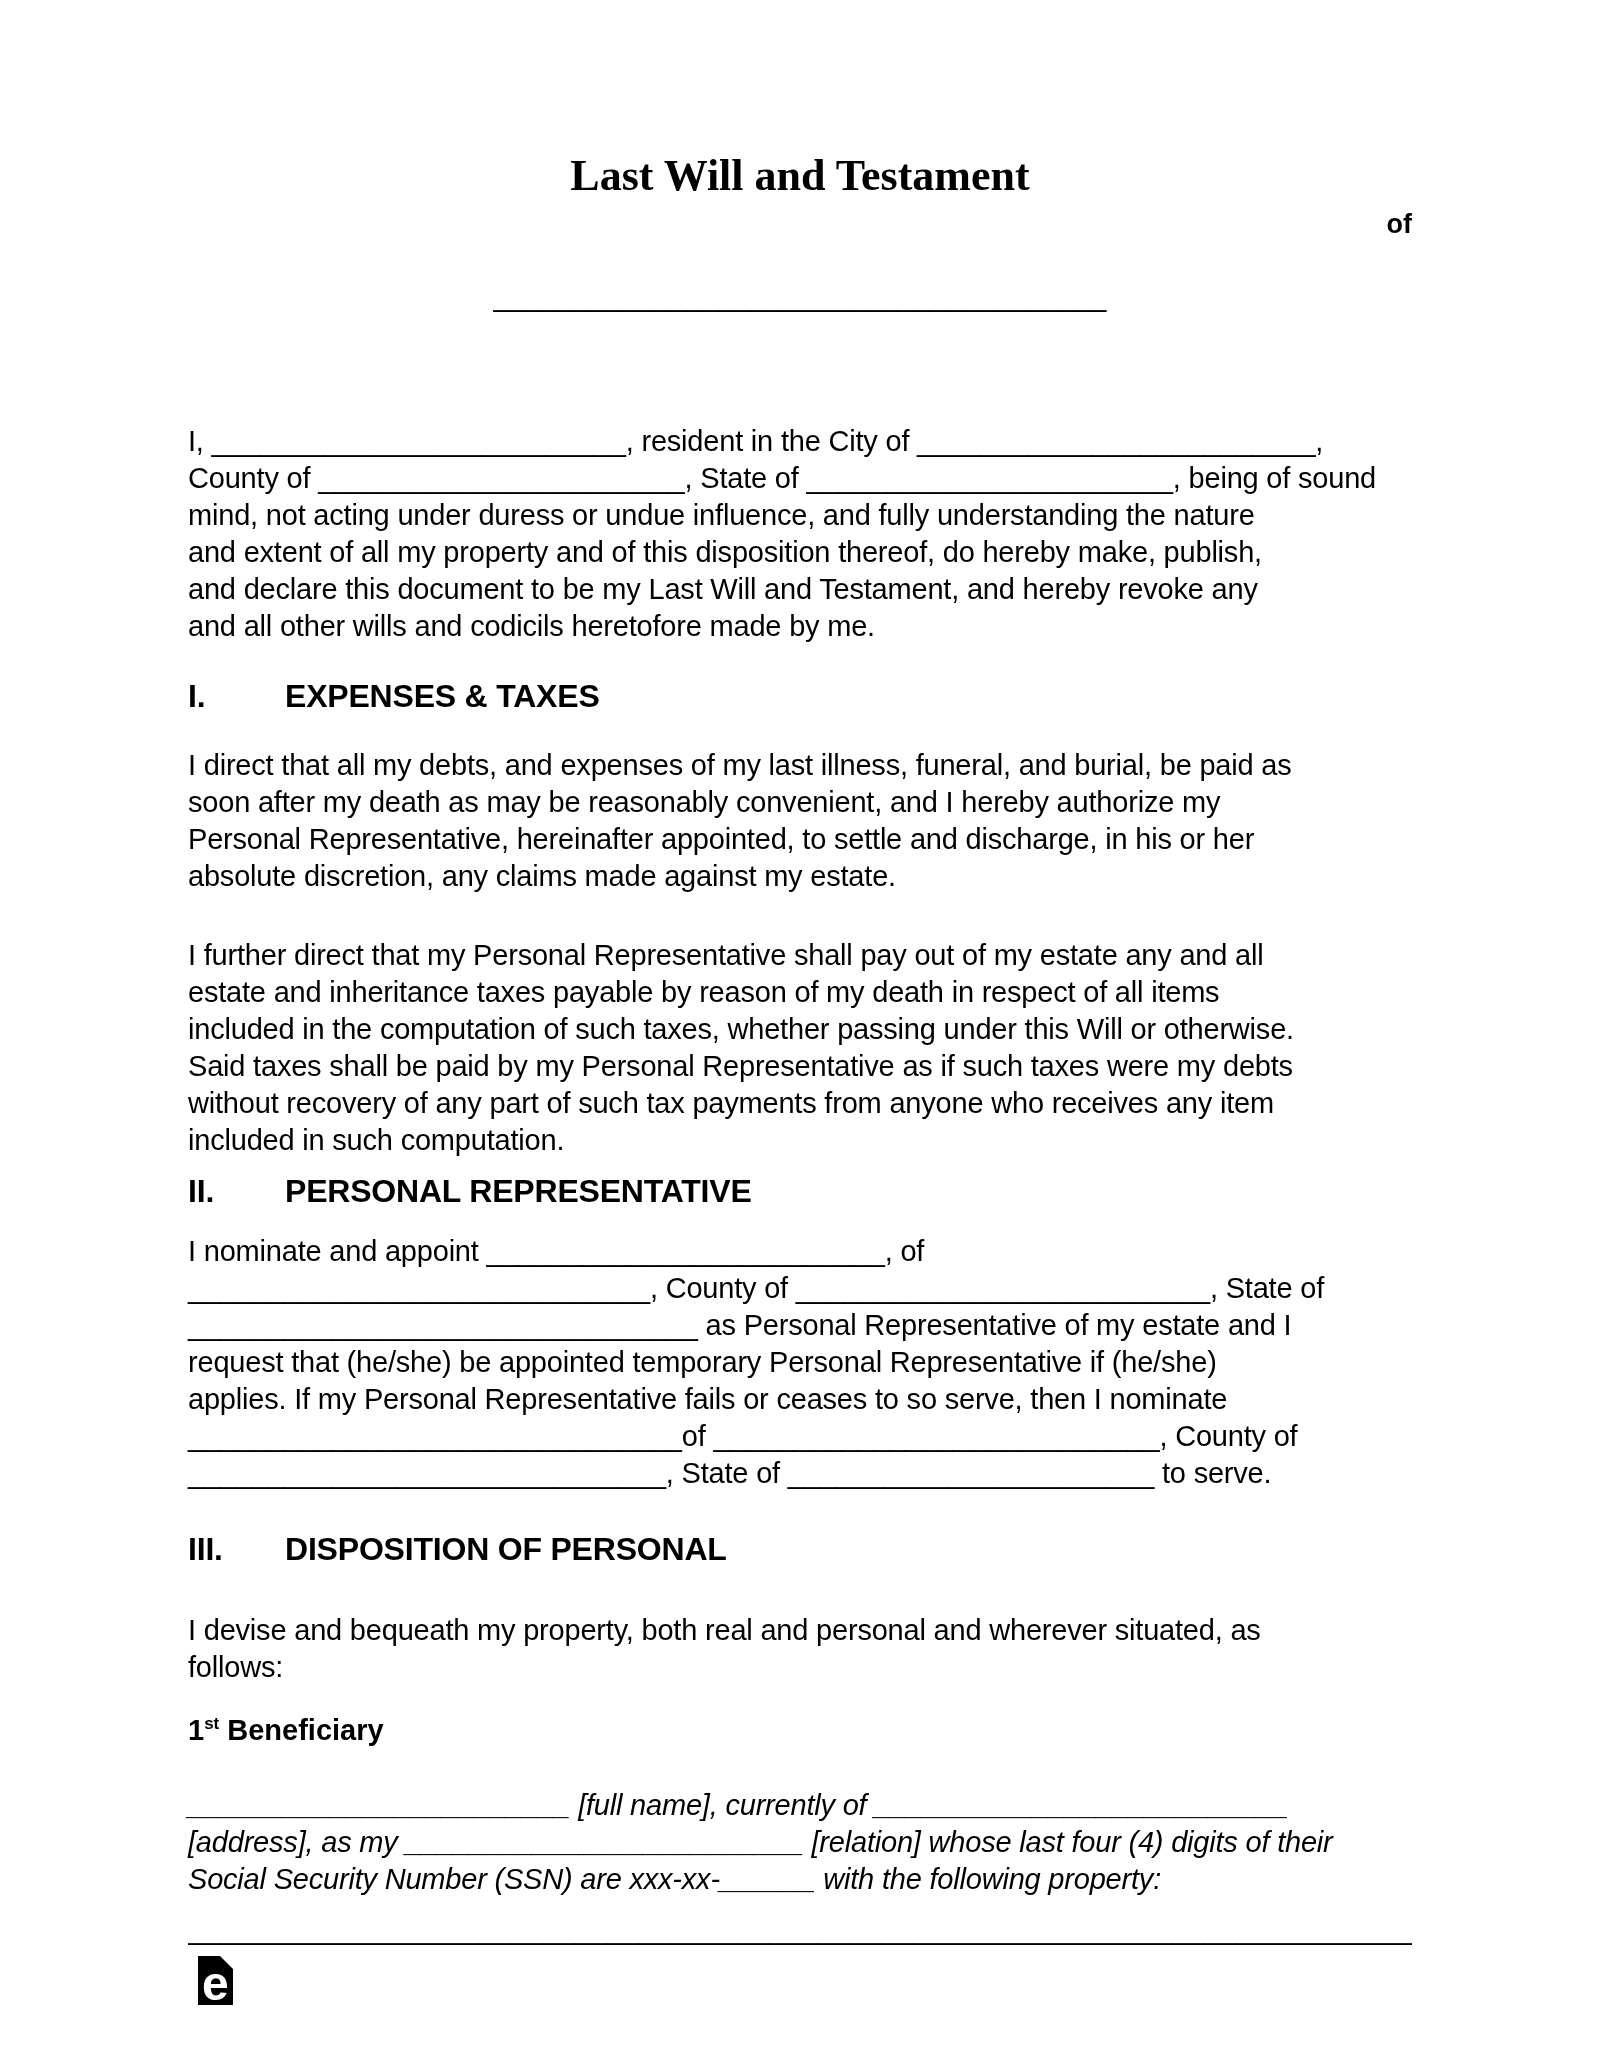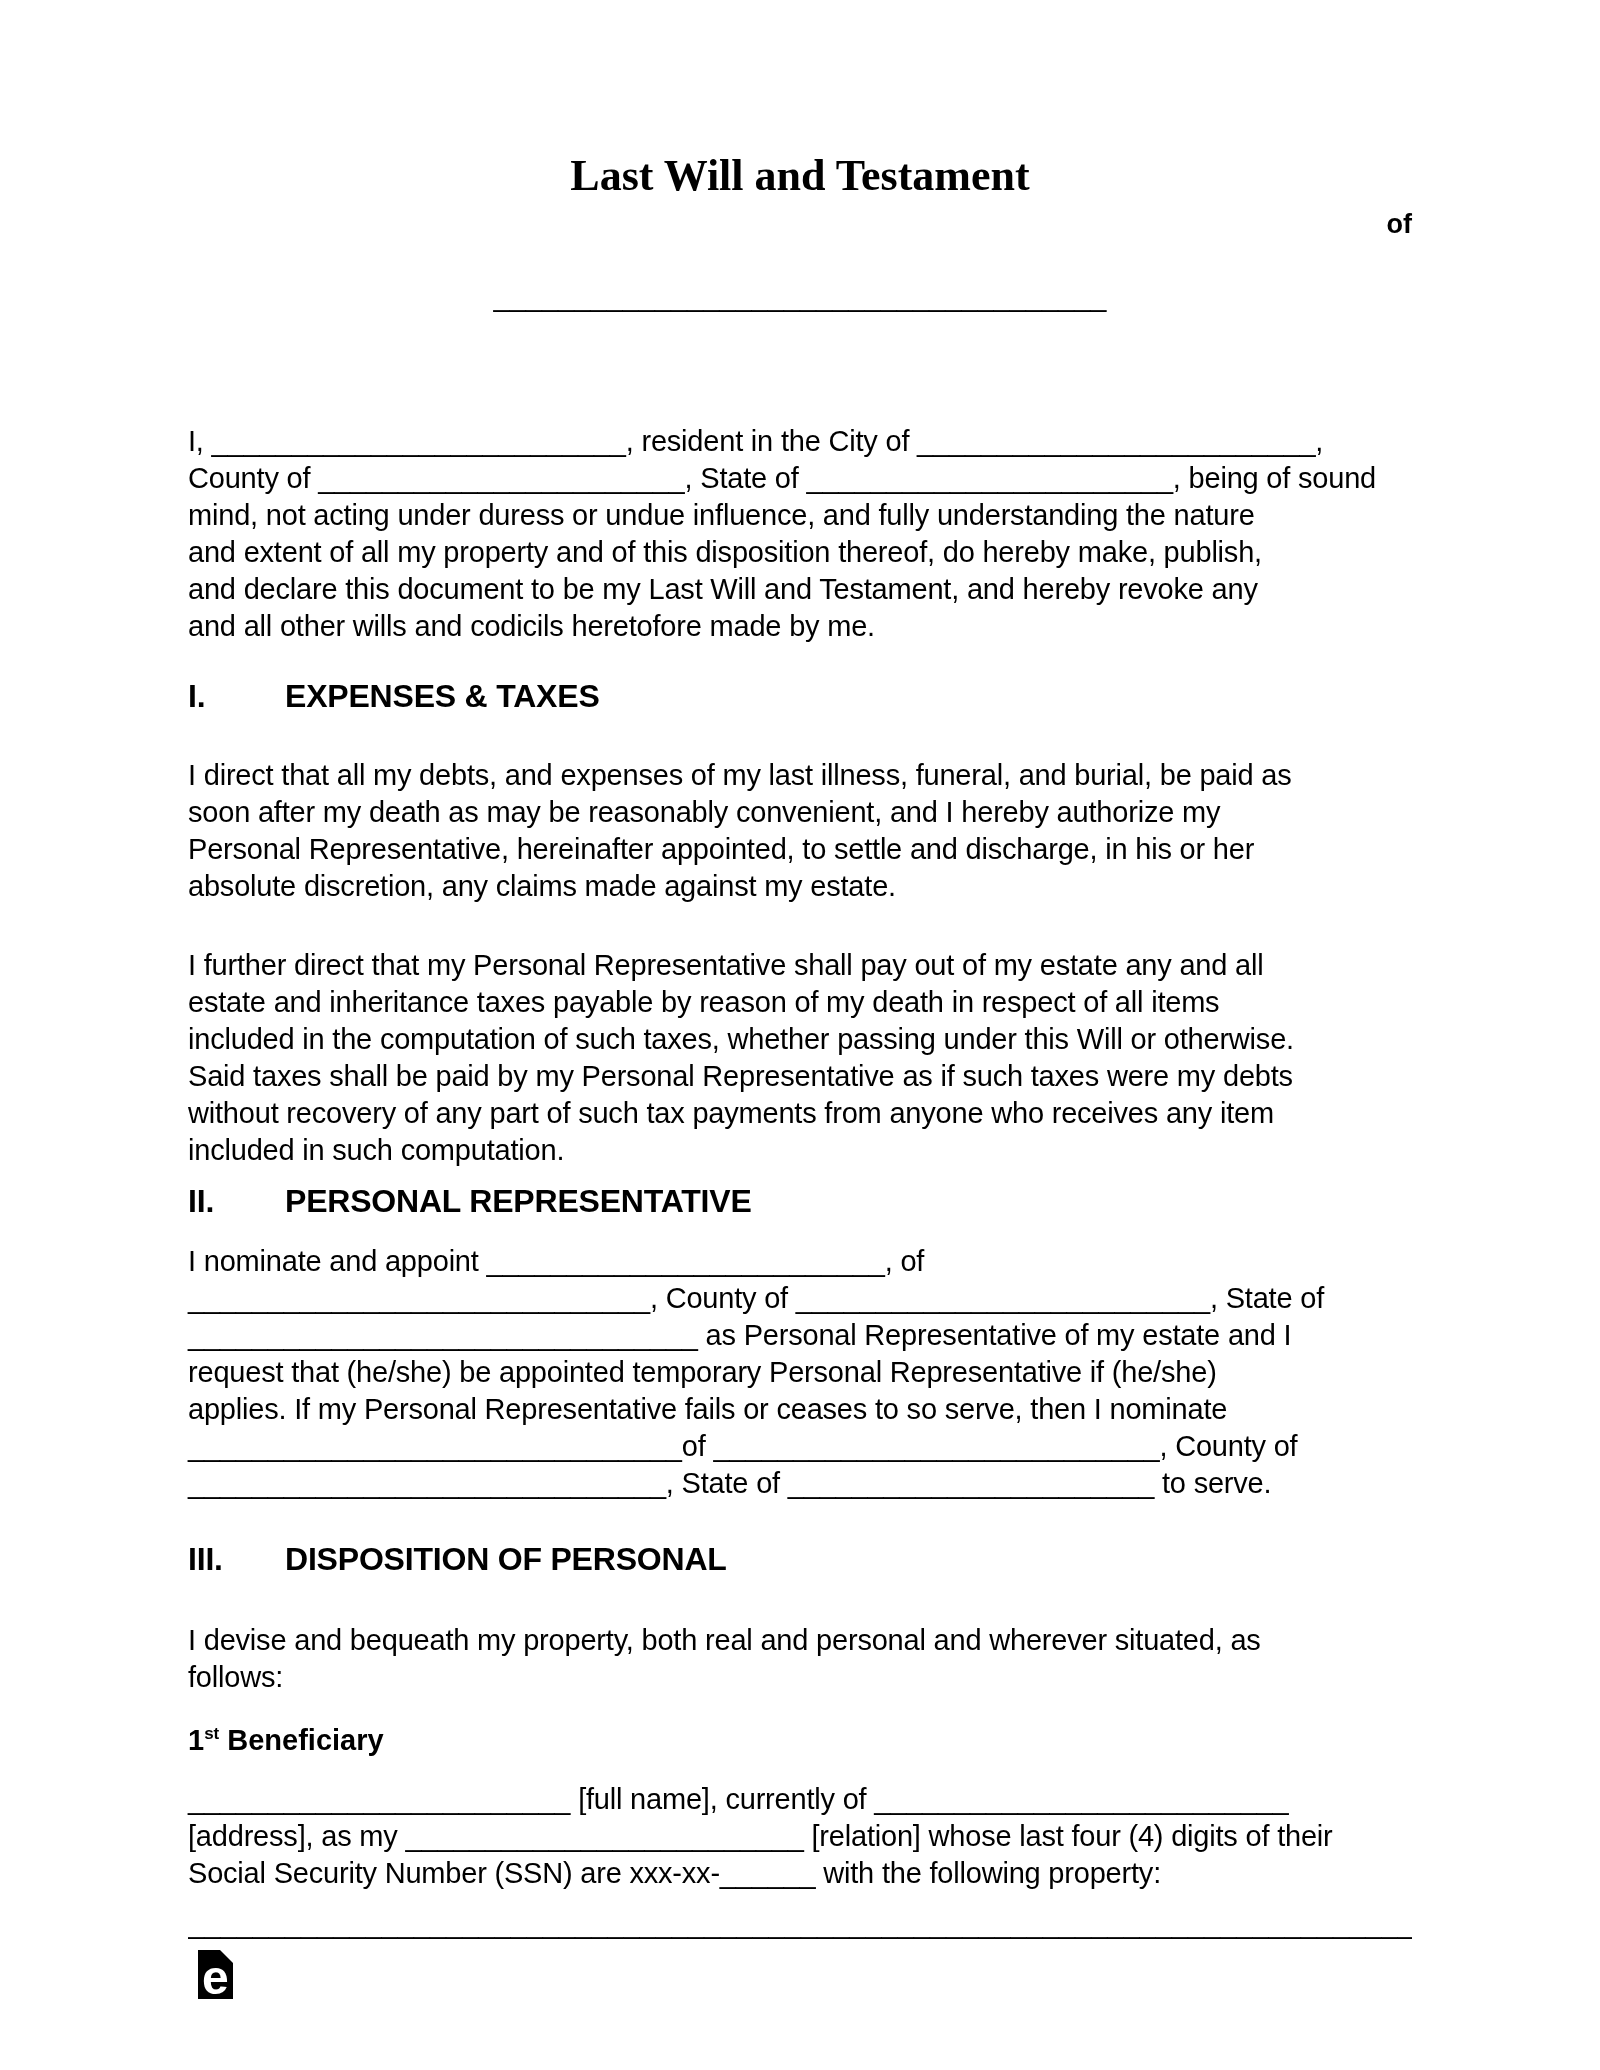--- a/index.html
+++ b/index.html
@@ -29,33 +29,33 @@
     white-space:pre; overflow:visible;
   }
   .heading {
     font-size:32px; line-height:37px; font-weight:700; letter-spacing:-0.2px;
     white-space:pre;
   }
   .hnum { display:inline-block; width:97px; }
 
   .p-intro    { margin-top:108px; }
   .h-s1       { margin-top:33px; }
-  .p-direct   { margin-top:42px; }
+  .p-direct   { margin-top:32px; }
   .p-further  { margin-top:42px; }
   .h-s2       { margin-top:14px; }
   .p-nominate { margin-top:23px; }
   .h-s3       { margin-top:39px; }
   .p-devise   { margin-top:44px; }
 
   .benef-label {
     margin-top:19px; font-size:29px; line-height:37px; font-weight:700;
   }
   .benef-label sup { font-size:17px; }
   .benef-word { margin-left:8px; }
-  .p-benef    { margin-top:22px; }
+  .p-benef    { margin-top:38px;font-style:italic; }
 
   .footer-rule {
     margin-top:13px; font-size:29px; line-height:37px;
     white-space:nowrap; overflow:hidden; width:100%;
   }
 
   .logo {
     margin-top:8px; margin-left:10px;
     width:35px; height:49px; background:#000000; position:relative;
   }

